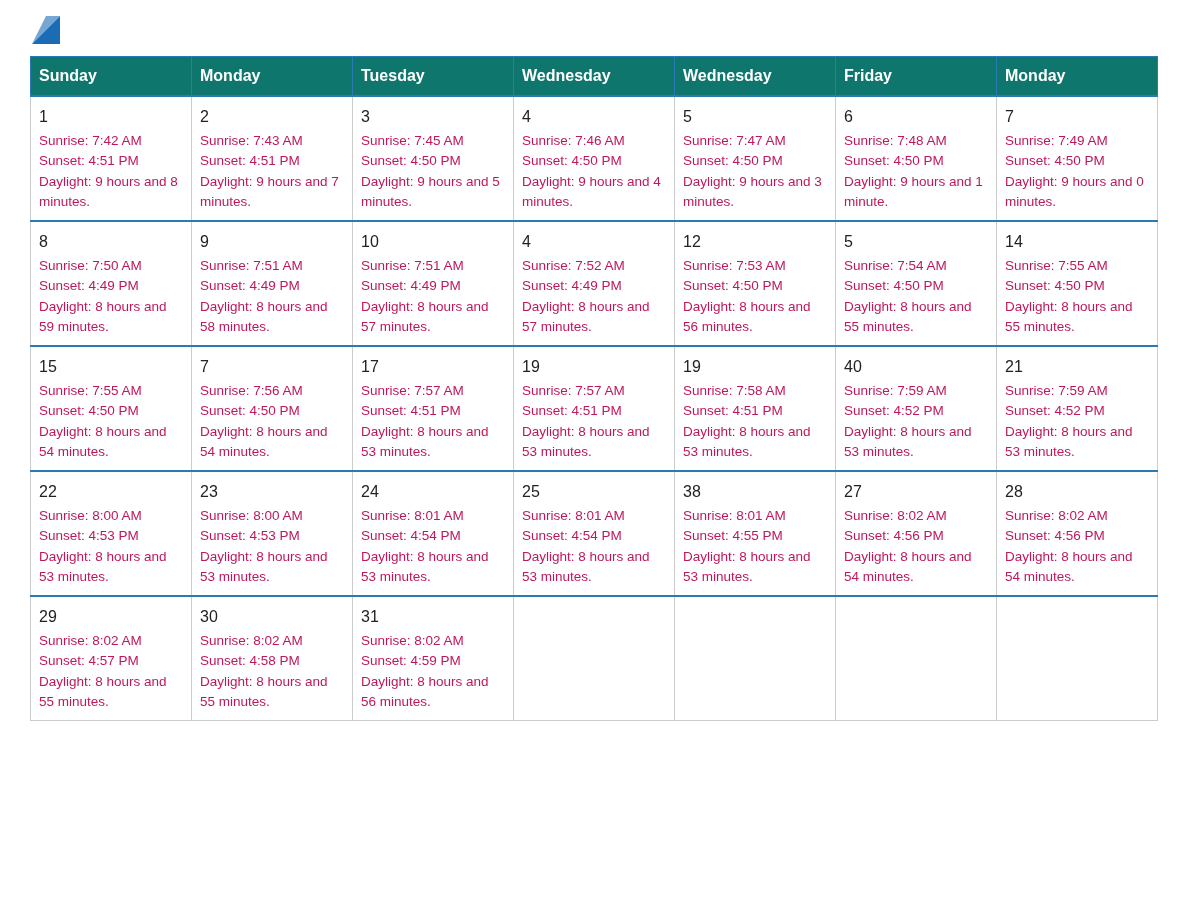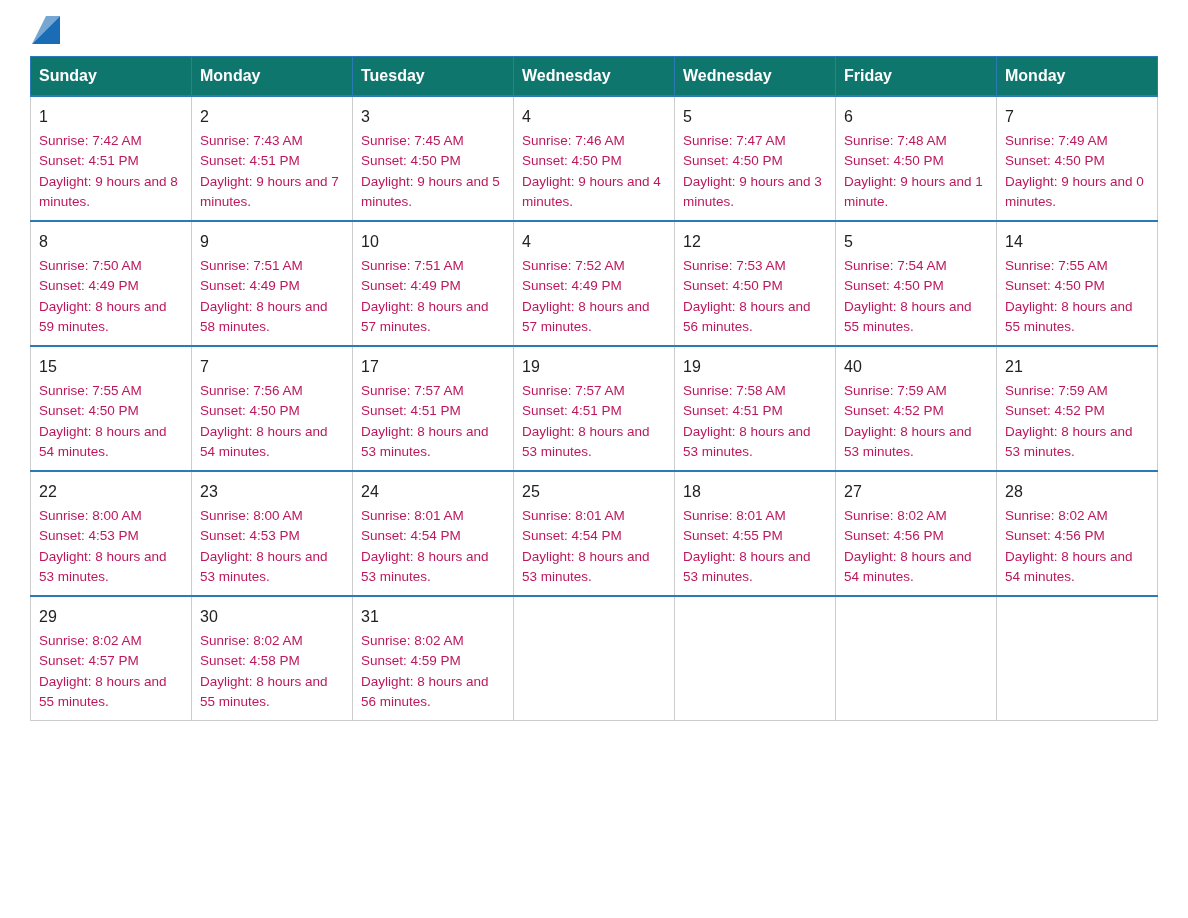--- a/index.html
+++ b/index.html
@@ -149,21 +149,21 @@
         <td><span class="day-number">19</span><span class="day-info">Sunrise: 7:57 AM<br>Sunset: 4:51 PM<br>Daylight: 8 hours and 53 minutes.</span></td>
         <td><span class="day-number">19</span><span class="day-info">Sunrise: 7:58 AM<br>Sunset: 4:51 PM<br>Daylight: 8 hours and 53 minutes.</span></td>
         <td><span class="day-number">40</span><span class="day-info">Sunrise: 7:59 AM<br>Sunset: 4:52 PM<br>Daylight: 8 hours and 53 minutes.</span></td>
         <td><span class="day-number">21</span><span class="day-info">Sunrise: 7:59 AM<br>Sunset: 4:52 PM<br>Daylight: 8 hours and 53 minutes.</span></td>
       </tr>
       <tr>
         <td><span class="day-number">22</span><span class="day-info">Sunrise: 8:00 AM<br>Sunset: 4:53 PM<br>Daylight: 8 hours and 53 minutes.</span></td>
         <td><span class="day-number">23</span><span class="day-info">Sunrise: 8:00 AM<br>Sunset: 4:53 PM<br>Daylight: 8 hours and 53 minutes.</span></td>
         <td><span class="day-number">24</span><span class="day-info">Sunrise: 8:01 AM<br>Sunset: 4:54 PM<br>Daylight: 8 hours and 53 minutes.</span></td>
         <td><span class="day-number">25</span><span class="day-info">Sunrise: 8:01 AM<br>Sunset: 4:54 PM<br>Daylight: 8 hours and 53 minutes.</span></td>
-        <td><span class="day-number">18</span><span class="day-info">Sunrise: 8:01 AM<br>Sunset: 4:55 PM<br>Daylight: 8 hours and 53 minutes.</span></td>
+        <td><span class="day-number">38</span><span class="day-info">Sunrise: 8:01 AM<br>Sunset: 4:55 PM<br>Daylight: 8 hours and 53 minutes.</span></td>
         <td><span class="day-number">27</span><span class="day-info">Sunrise: 8:02 AM<br>Sunset: 4:56 PM<br>Daylight: 8 hours and 54 minutes.</span></td>
         <td><span class="day-number">28</span><span class="day-info">Sunrise: 8:02 AM<br>Sunset: 4:56 PM<br>Daylight: 8 hours and 54 minutes.</span></td>
       </tr>
       <tr>
         <td><span class="day-number">29</span><span class="day-info">Sunrise: 8:02 AM<br>Sunset: 4:57 PM<br>Daylight: 8 hours and 55 minutes.</span></td>
         <td><span class="day-number">30</span><span class="day-info">Sunrise: 8:02 AM<br>Sunset: 4:58 PM<br>Daylight: 8 hours and 55 minutes.</span></td>
         <td><span class="day-number">31</span><span class="day-info">Sunrise: 8:02 AM<br>Sunset: 4:59 PM<br>Daylight: 8 hours and 56 minutes.</span></td>
         <td class="empty"></td>
         <td class="empty"></td>
         <td class="empty"></td>

